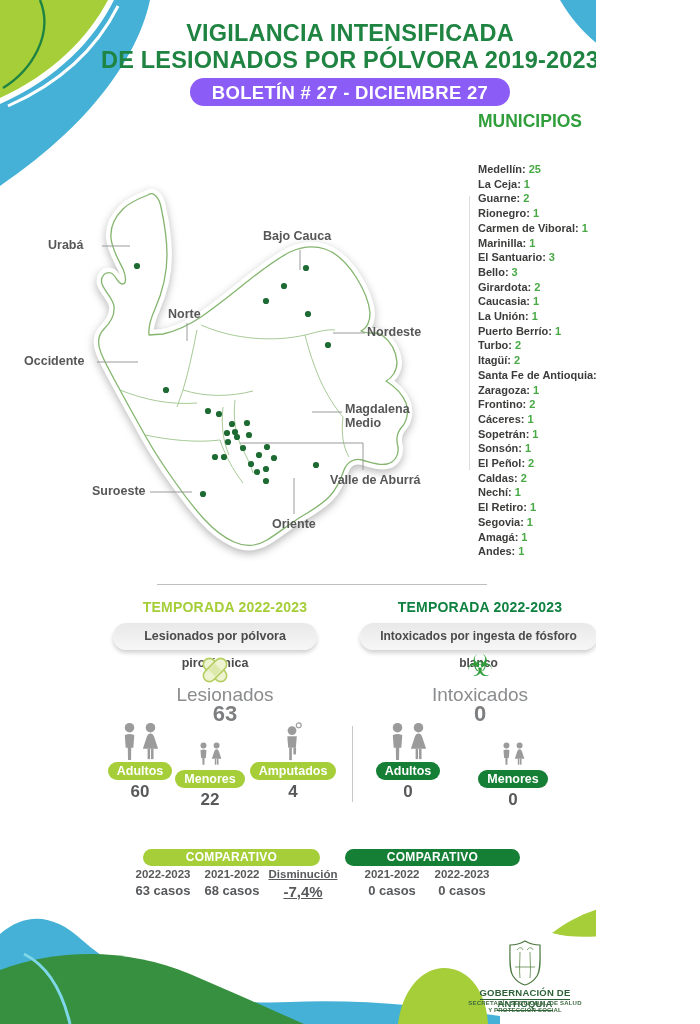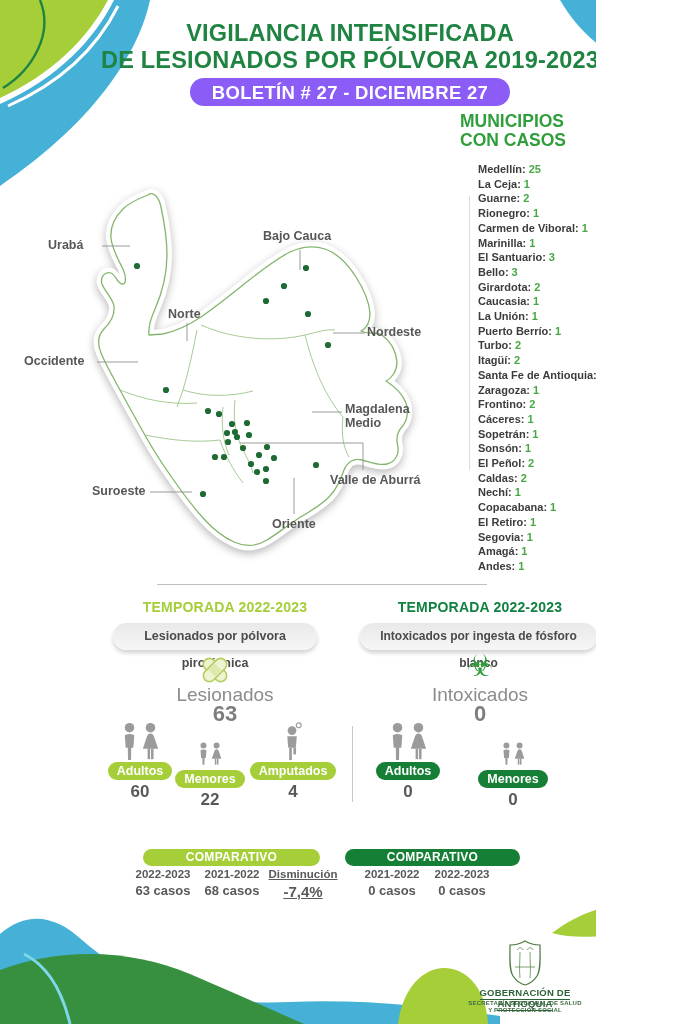--- a/index.html
+++ b/index.html
@@ -7,21 +7,21 @@
         font-family:"Liberation Sans",sans-serif;}
   .abs{position:absolute;}
   .deco{position:absolute;z-index:0;}
   .z1{z-index:1;}
   
   .title{left:0;top:20px;width:700px;text-align:center;color:#1f8442;font-weight:800;
          font-size:23.5px;line-height:27px;letter-spacing:.2px;}
   .badge{left:190px;top:78px;width:320px;height:28px;background:#8b5cf6;border-radius:16px;
          color:#fff;font-weight:800;font-size:18.5px;line-height:29px;text-align:center;letter-spacing:.3px;}
   
-  .muni-title{left:460px;top:112px;width:200px;color:#2f9e3b;font-weight:800;font-size:17.5px;line-height:19px;}
+  .muni-title{left:478px;top:112px;width:200px;color:#2f9e3b;font-weight:800;font-size:17.5px;line-height:19px;}
   .muni-list{left:478px;top:162px;width:215px;}
   .muni-row{font-size:11px;font-weight:700;line-height:14.7px;color:#3c3c3b;white-space:nowrap;}
   .muni-count{color:#47a844;margin-left:3px;}
   .list-divider{left:469px;top:196px;width:1px;height:274px;background:#dcdcdc;}
   
   .map-label{position:absolute;color:#575757;font-weight:700;font-size:12.5px;line-height:13.5px;z-index:1;}
   
   .hr{left:157px;top:584px;width:330px;height:1px;background:#bfbfbf;}
   .season-title{font-weight:800;font-size:14px;text-align:center;letter-spacing:.2px;}
   .lime-text{color:#a5ce39;} .dark-text{color:#0f8140;}
@@ -156,21 +156,20 @@
     <div>Magdalena</div>
     <div>Medio</div>
   </div>
   <div class="map-label" style="left:330px;top:474px;">Valle de Aburrá</div>
   <div class="map-label" style="left:92px;top:485px;">Suroeste</div>
   <div class="map-label" style="left:272px;top:518px;">Oriente</div>
 
   <div class="abs list-divider z1"></div>
   <div class="abs muni-title z1">
     <div>MUNICIPIOS</div>
-    <div>CON CASOS</div>
   </div>
   <div class="abs muni-list z1">
     <div class="muni-row">
       <span class="muni-name">Medellín:</span><span class="muni-count">25</span>
     </div>
 
     <div class="muni-row">
       <span class="muni-name">La Ceja:</span><span class="muni-count">1</span>
     </div>
 
@@ -251,23 +250,20 @@
     </div>
 
     <div class="muni-row">
       <span class="muni-name">Caldas:</span><span class="muni-count">2</span>
     </div>
 
     <div class="muni-row">
       <span class="muni-name">Nechí:</span><span class="muni-count">1</span>
     </div>
 
-    <div class="muni-row">
-      <span class="muni-name">Copacabana:</span><span class="muni-count">1</span>
-    </div>
 
     <div class="muni-row">
       <span class="muni-name">El Retiro:</span><span class="muni-count">1</span>
     </div>
 
     <div class="muni-row">
       <span class="muni-name">Segovia:</span><span class="muni-count">1</span>
     </div>
 
     <div class="muni-row">

